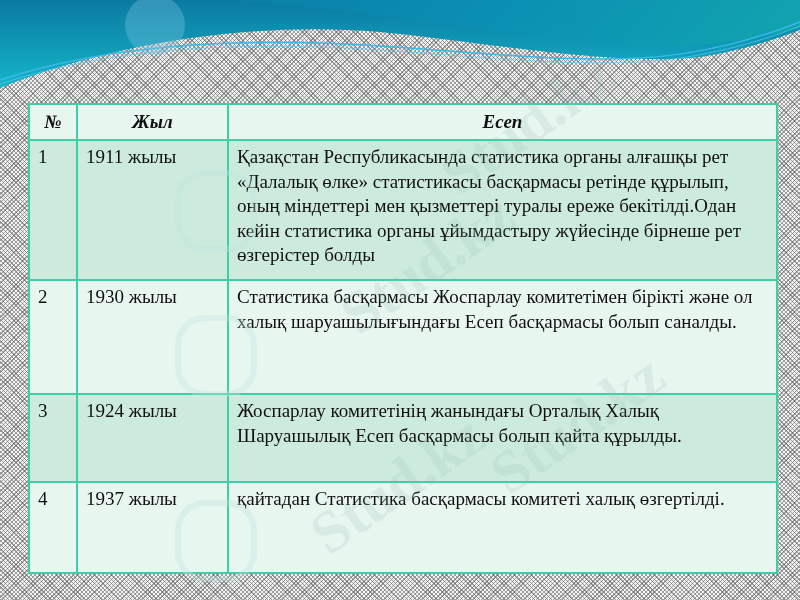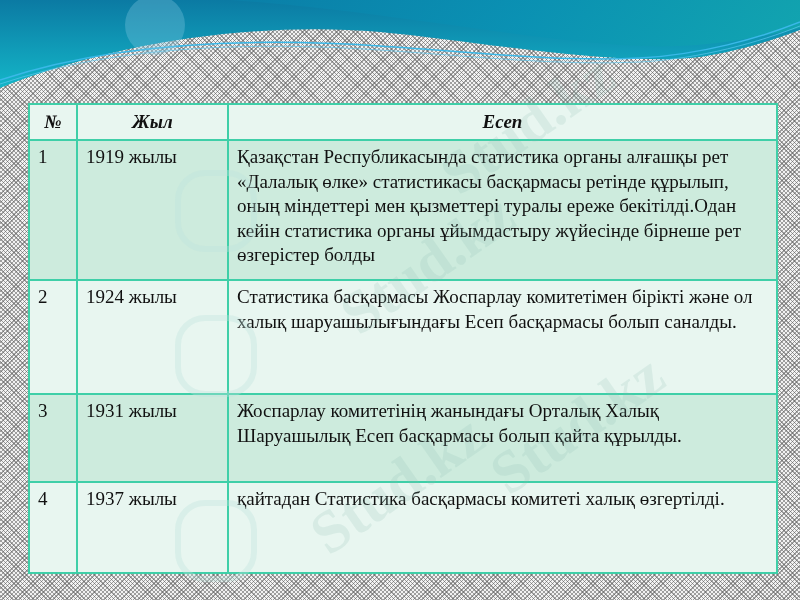--- a/index.html
+++ b/index.html
@@ -63,31 +63,31 @@
 <div class="table-wrap">
   <table>
     <tbody>
         <tr class="hdr">
       <th class="c-no">№</th>
       <th class="c-year">Жыл</th>
       <th>Есеп</th>
     </tr>
     <tr class="alt" style="height:140px">
       <td>1</td>
-      <td>1919 жылы</td>
+      <td>1911 жылы</td>
       <td>Қазақстан Республикасында статистика органы алғашқы рет «Далалық өлке» статистикасы басқармасы ретінде құрылып, оның міндеттері мен қызметтері туралы ереже бекітілді.Одан кейін статистика органы ұйымдастыру жүйесінде бірнеше рет өзгерістер болды</td>
     </tr>
     <tr class="plain" style="height:114px">
       <td>2</td>
-      <td>1924 жылы</td>
+      <td>1930 жылы</td>
       <td>Статистика басқармасы Жоспарлау комитетімен бірікті және ол халық шаруашылығындағы Есеп басқармасы болып саналды.</td>
     </tr>
     <tr class="alt" style="height:88px">
       <td>3</td>
-      <td>1931 жылы</td>
+      <td>1924 жылы</td>
       <td>Жоспарлау комитетінің жанындағы Орталық Халық Шаруашылық Есеп басқармасы болып қайта құрылды.</td>
     </tr>
     <tr class="plain">
       <td>4</td>
       <td>1937 жылы</td>
       <td>қайтадан Статистика басқармасы комитеті халық өзгертілді.</td>
     </tr>
   </tbody>
     </table>
 </div>

